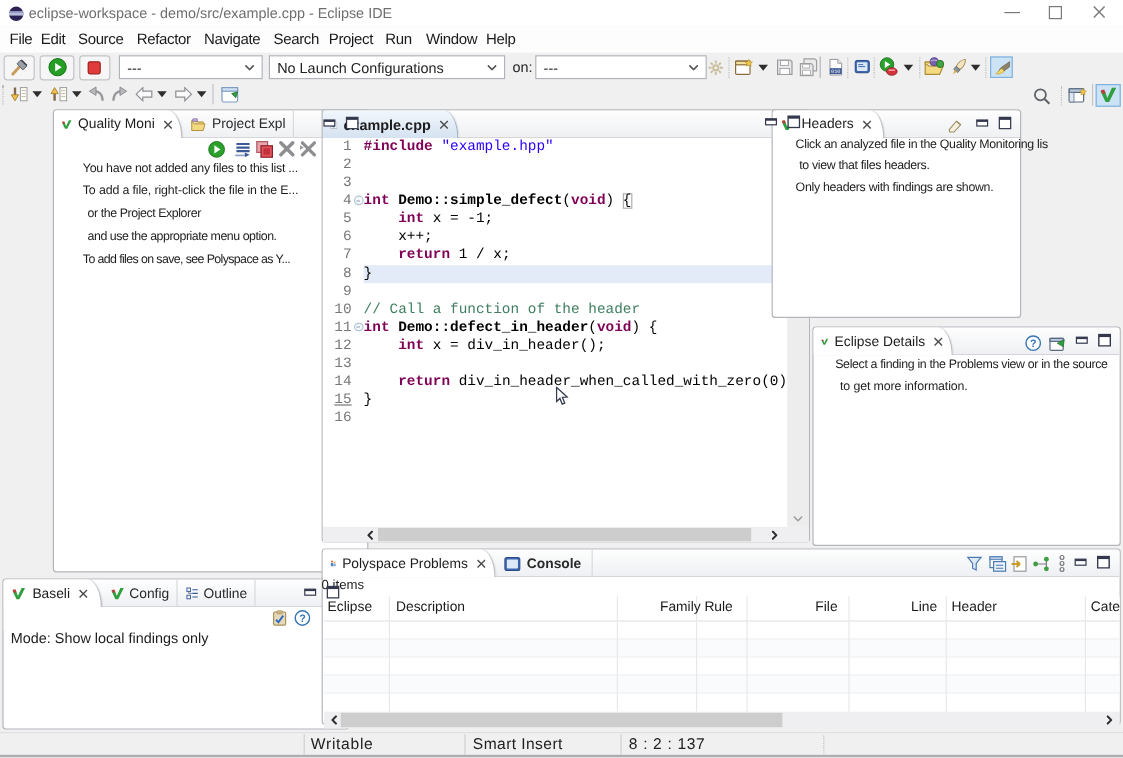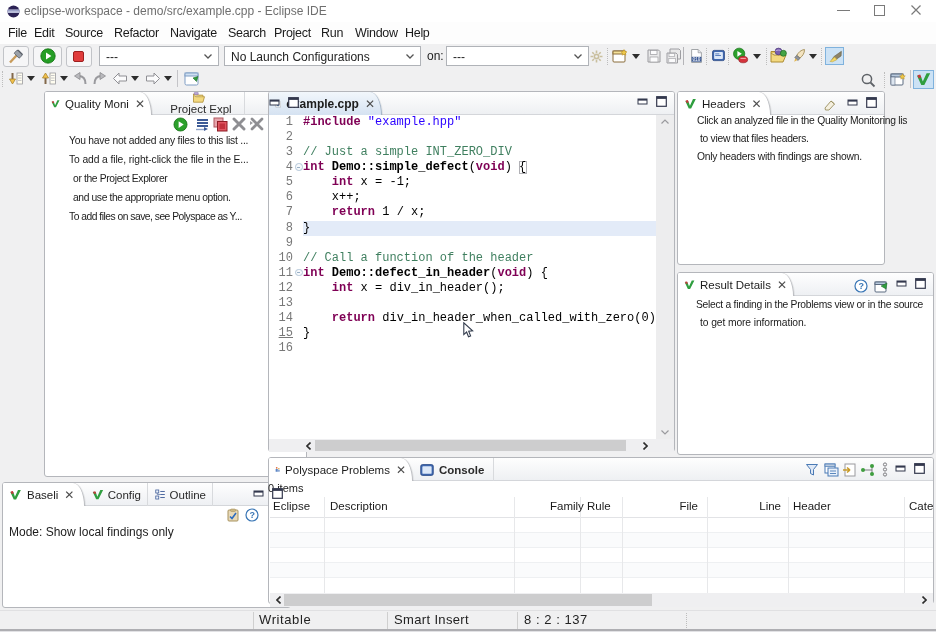--- a/index.html
+++ b/index.html
@@ -246,21 +246,21 @@
 <div class="panel" style="left:2px;top:91px;width:263px;height:386px;margin-left:42px;">
   <div class="tabbar"></div>
   <div class="tab-active" style="left:0;width:107px;">
     <svg width="13" height="12" viewBox="0 0 15 15">
         <path d="M1 3.8 L5.3 13 L8.3 13 L14.2 1.2 L10.6 1.2 L6.8 9.6 L4.7 3.8 Z" fill="#2f9e3f"></path>
         <path d="M1.4 3.2 L4.2 2.6 L5.3 5.6 L2.6 6.3 Z" fill="#c23b3b"></path>
       </svg>
     <span style="margin-left:5px;">Quality Moni</span>
       <span class="xclose">✕</span>
   </div>
-  <div class="tab-inactive" style="left:108px;width:92px;flex-direction:column;">
+  <div class="tab-inactive" style="left:108px;width:92px;">
     <svg width="14" height="12" viewBox="0 0 16 14">
         <path d="M1 4 V13 H13 L15 6 H4 Z" fill="#f3d980" stroke="#ac8c34"></path>
         <path d="M1 4 V2.5 H6 L7.5 4 H13 V6" fill="#e8c95f" stroke="#ac8c34"></path>
         <rect x="2" y="0.5" width="5" height="3" rx="0.5" fill="#b9a6d6" stroke="#7a62a8" stroke-width="0.6"></rect>
       </svg>
     <span style="margin-left:5px;">Project Expl</span>
   </div>
   <div class="minmax" style="right:7px;">
     <svg width="11" height="11" viewBox="0 0 11 11">
         <rect x="1" y="3" width="9" height="5" fill="#fff" stroke="#33384d" stroke-width="1"></rect>
@@ -378,21 +378,20 @@
         <rect x="0.7" y="0.7" width="9.6" height="9.6" fill="#fff" stroke="#33384d" stroke-width="1.2"></rect>
         <rect x="0.7" y="0.7" width="9.6" height="2.2" fill="#33384d"></rect>
       </svg>
   </div>
   <div class="abs" id="codearea" style="left:0;top:23px;width:387px;height:324px;background:#fff;overflow:hidden;">
     <div class="cl" style="top:105.5px;left:34px;width:353px;height:15px;background:#e3ebf8;position:absolute;"></div>
     <div class="ln" style="top:0px;">1</div>
       <div class="cd" style="top:0px;"><b class="k">#include</b> <span class="s">"example.hpp"</span></div>
     <div class="ln" style="top:15.1px;">2</div>
     <div class="ln" style="top:30.1px;">3</div>
-      <div class="cd" style="top:30.1px;"><span class="c">// Just a simple INT_ZERO_DIV</span></div>
     <div class="abs" style="left:250px;top:46.2px;width:8px;height:13px;border:1px solid #b0b0b5;"></div>
       <div class="ln" style="top:45.2px;">4</div>
       <div class="fold" style="top:48.2px;"></div>
       <div class="cd" style="top:45.2px;"><b class="k">int</b> <b>Demo::simple_defect</b>(<b class="k">void</b>) {</div>
     <div class="ln" style="top:60.3px;">5</div>
       <div class="cd" style="top:60.3px;">    <b class="k">int</b> x = -1;</div>
     <div class="ln" style="top:75.4px;">6</div>
       <div class="cd" style="top:75.4px;">    x++;</div>
     <div class="ln" style="top:90.4px;">7</div>
       <div class="cd" style="top:90.4px;">    <b class="k">return</b> 1 / x;</div>
@@ -430,21 +429,21 @@
     <svg style="position:absolute;left:37px;top:3px;" width="5" height="8" viewBox="0 0 5 8">
         <path d="M4.5 0.5 L1 4 L4.5 7.5" stroke="#2d2d2d" stroke-width="1.6" fill="none"></path>
       </svg>
     <div class="abs" style="left:46px;top:1px;width:311px;height:11px;background:#cdcdce;"></div>
     <svg style="position:absolute;left:374px;top:3px;" width="5" height="8" viewBox="0 0 5 8">
         <path d="M0.5 0.5 L4 4 L0.5 7.5" stroke="#2d2d2d" stroke-width="1.6" fill="none"></path>
       </svg>
   </div>
 </div>
 
-<div class="panel" style="left:677px;top:91px;width:208px;height:174px;">
+<div class="panel" style="left:643px;top:91px;width:208px;height:174px;">
   <div class="tabbar"></div>
   <div class="tab-active" style="left:0;width:93px;">
     <svg width="13" height="12" viewBox="0 0 15 15">
         <path d="M1 3.8 L5.3 13 L8.3 13 L14.2 1.2 L10.6 1.2 L6.8 9.6 L4.7 3.8 Z" fill="#2f9e3f"></path>
         <path d="M1.4 3.2 L4.2 2.6 L5.3 5.6 L2.6 6.3 Z" fill="#c23b3b"></path>
       </svg>
     <span style="margin-left:5px;">Headers</span>
       <span class="xclose">✕</span>
   </div>
 
@@ -467,21 +466,21 @@
   <div class="txt" style="left:19px;top:59px;letter-spacing:-0.25px;">Only headers with findings are shown.</div>
 </div>
 
 <div class="panel" style="left:677px;top:272px;width:257px;height:183px;">
   <div class="tabbar"></div>
   <div class="tab-active" style="left:0;width:116px;">
     <svg width="13" height="12" viewBox="0 0 15 15">
         <path d="M1 3.8 L5.3 13 L8.3 13 L14.2 1.2 L10.6 1.2 L6.8 9.6 L4.7 3.8 Z" fill="#2f9e3f"></path>
         <path d="M1.4 3.2 L4.2 2.6 L5.3 5.6 L2.6 6.3 Z" fill="#c23b3b"></path>
       </svg>
-    <span style="margin-left:5px;">Result Details</span>
+    <span style="margin-left:5px;">Eclipse Details</span>
       <span class="xclose">✕</span>
   </div>
   <svg class="abs" style="left:176px;top:6px;" width="14" height="14" viewBox="0 0 14 14">
       <circle cx="7" cy="7" r="6" fill="#fff" stroke="#3875b5" stroke-width="1.2"></circle>
       <text x="4.4" y="10.2" font-size="9" font-weight="bold" fill="#3875b5" font-family="Liberation Sans">?</text>
     </svg>
   <svg class="abs" style="left:196px;top:6px;" width="15" height="14" viewBox="0 0 15 14">
       <rect x="1" y="3" width="11" height="10" rx="1" fill="#fff" stroke="#5a6a80"></rect>
       <rect x="1" y="3" width="11" height="2.5" fill="#b9cade" stroke="#5a6a80"></rect>
       <path d="M7 7 L13 4 L12 10 Z" fill="#2f9e3f" stroke="#1c6b28" stroke-width="0.5"></path>

